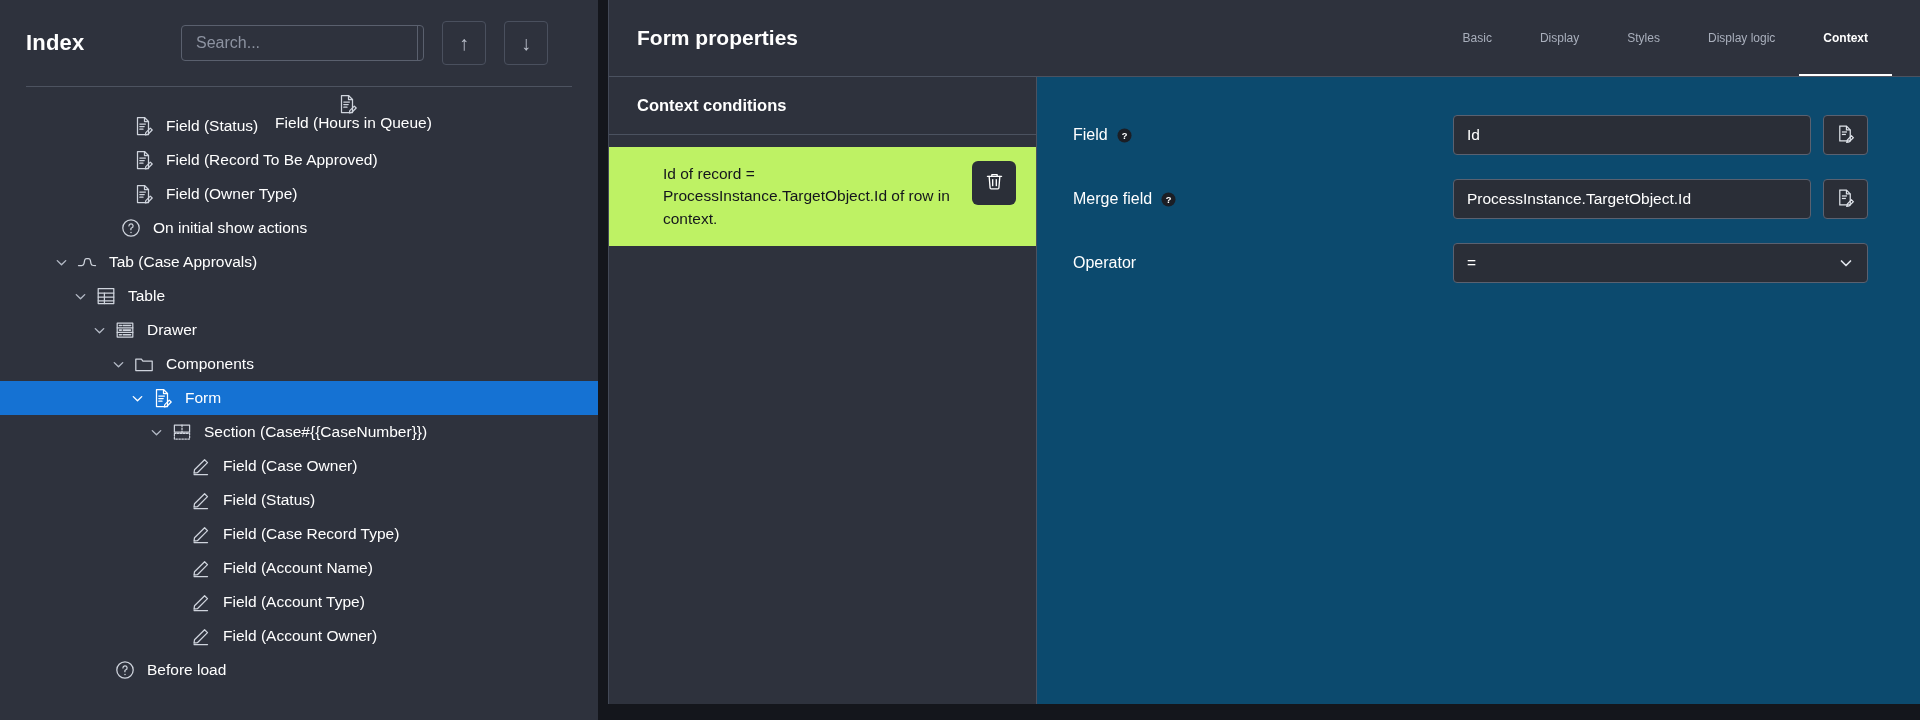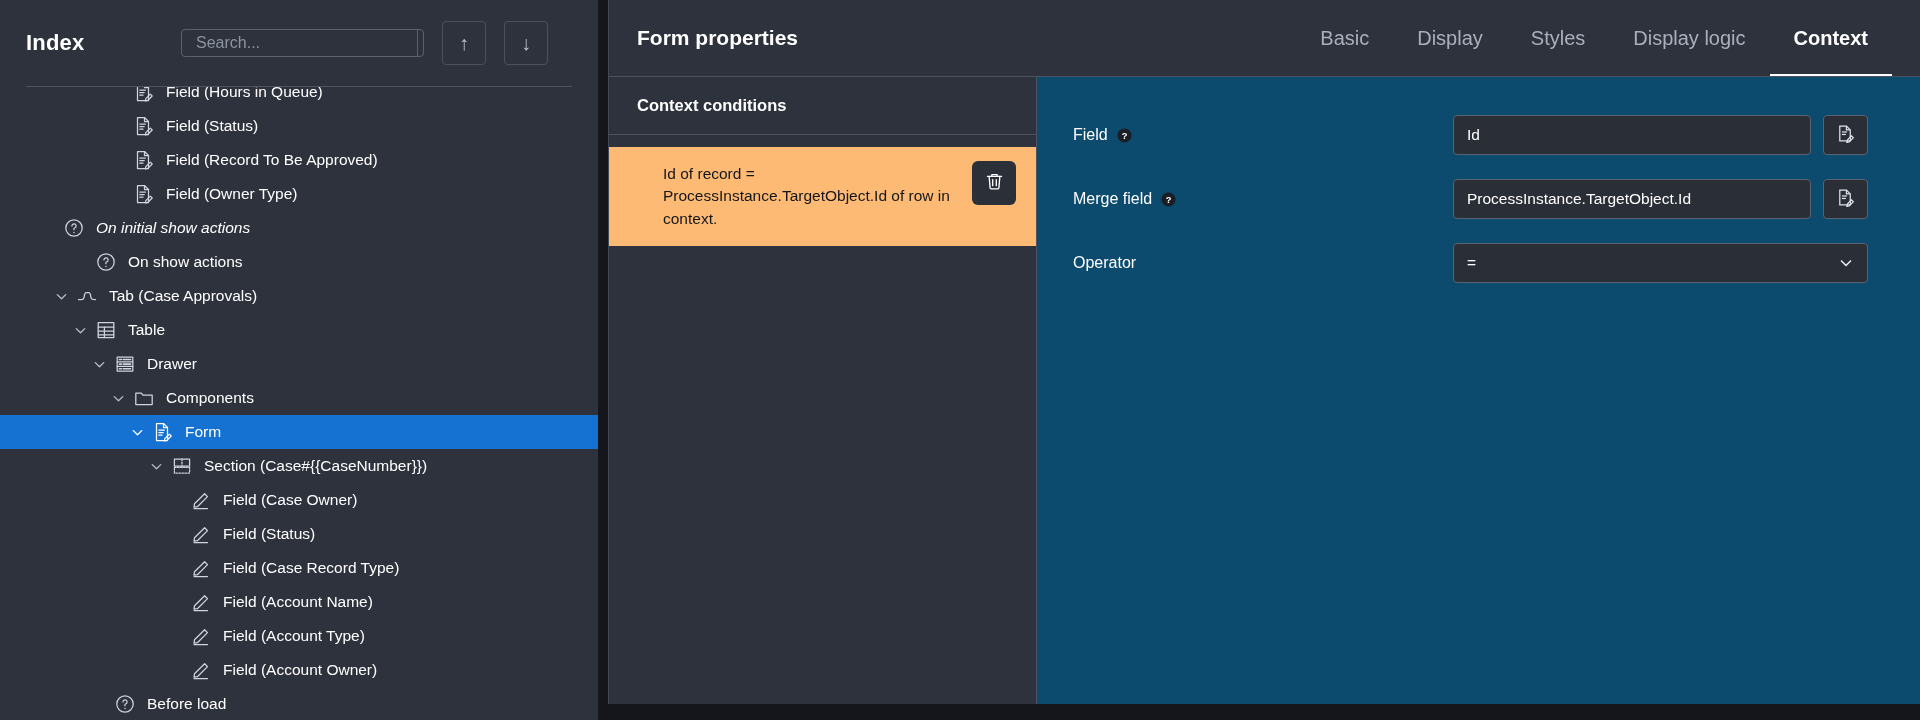--- a/index.html
+++ b/index.html
@@ -25,21 +25,21 @@
     padding: 0 26px;
     gap: 0;
   }
   .index-title {
     font-size: 22px; font-weight: bold; color: #ffffff;
     letter-spacing: 0.2px;
     width: 155px;
   }
   .search-wrap {
     display: flex; align-items: stretch;
-    height: 28px;
+    height: 36px;
     border: 1px solid #5a606e;
     border-radius: 4px;
     overflow: hidden;
     width: 243px;
   }
   .search-input {
     flex: 1 1 auto;
     background: transparent; border: none; outline: none;
     color: #cfd3db; font-size: 16px;
     font-family: "Liberation Sans", sans-serif;
@@ -111,21 +111,21 @@
   .props-title {
     font-size: 21px; font-weight: bold; color: #ffffff;
   }
   .tabs {
     margin-left: auto;
     display: flex; align-items: stretch; height: 76px;
   }
   .tab {
     display: flex; align-items: center;
     padding: 0 24px;
-    font-size: 20px; color: #a9afbc;
+    font-size: 12px; color: #a9afbc;
     cursor: pointer;
     position: relative;
   }
   .tab.active { color: #ffffff; font-weight: bold; }
   .tab.active::after {
     content: ""; position: absolute;
     left: 0; right: 0; bottom: 0; height: 2px;
     background: #ffffff;
   }
   .props-body { flex: 1 1 auto; display: flex; min-height: 0; }
@@ -140,21 +140,21 @@
   }
   .cond-head {
     height: 58px; flex: 0 0 58px;
     display: flex; align-items: center;
     padding: 0 28px;
     border-bottom: 1px solid #4b5260;
     font-size: 16.5px; font-weight: bold; color: #ffffff;
   }
   .cond-list { flex: 1 1 auto; position: relative; }
   .cond-item {
-    background: #fdba74;
+    background: #bef264;
     min-height: 72px;
     padding: 16px 70px 16px 54px;
     color: #14161c;
     font-size: 15.5px; line-height: 1.45;
     position: relative;
     cursor: pointer;
     overflow: hidden;
   }
   .trash-btn {
     position: absolute;
@@ -244,21 +244,21 @@
       </button>
       <button class="icon-btn-sq">
         <span class="arrow-glyph">↓</span>
       </button>
     </div>
 
     <div class="tree-divider"></div>
 
     <div class="tree">
       <div class="tree-inner" id="tree-inner">
-          <div class="tree-row" style="padding-left: 109px;">
+          <div class="tree-row" style="padding-left: 109px; flex-direction: column;">
             <span class="chev empty"></span>
             <span class="t-icon">
               <svg width="22" height="22" viewBox="0 0 22 22" fill="none" stroke="#cfd4dd" stroke-width="1.25" stroke-linecap="round" stroke-linejoin="round">
                 <path d="M4.5 2.5h7l4 4v13h-11z"></path>
                 <path d="M11.5 2.5v4h4"></path>
                 <line x1="6.8" y1="9" x2="12.4" y2="9"></line>
                 <line x1="6.8" y1="11.6" x2="11.2" y2="11.6"></line>
                 <line x1="6.8" y1="14.2" x2="10" y2="14.2"></line>
                 <path d="M17.3 13.1l1.9 1.9-4.5 4.5-2.3.4.4-2.3z"></path>
               </svg>
@@ -300,41 +300,30 @@
                 <path d="M4.5 2.5h7l4 4v13h-11z"></path>
                 <path d="M11.5 2.5v4h4"></path>
                 <line x1="6.8" y1="9" x2="12.4" y2="9"></line>
                 <line x1="6.8" y1="11.6" x2="11.2" y2="11.6"></line>
                 <line x1="6.8" y1="14.2" x2="10" y2="14.2"></line>
                 <path d="M17.3 13.1l1.9 1.9-4.5 4.5-2.3.4.4-2.3z"></path>
               </svg>
             </span>
             <span class="t-label">Field (Owner Type)</span>
           </div>
-          <div class="tree-row" style="padding-left: 39px; font-style: italic;">
+          <div class="tree-row" style="padding-left: 96px;">
             <span class="chev empty"></span>
             <span class="t-icon">
               <svg width="22" height="22" viewBox="0 0 22 22" fill="none" stroke="#cfd4dd" stroke-width="1.25" stroke-linecap="round" stroke-linejoin="round">
                 <circle cx="11" cy="11" r="8.2"></circle>
                 <path d="M8.9 8.9a2.1 2.1 0 1 1 2.6 2.1c-.5.2-.6.6-.6 1.1v.6"></path>
                 <circle cx="11" cy="15.4" r="0.75" fill="#cfd4dd" stroke="none"></circle>
               </svg>
             </span>
             <span class="t-label">On initial show actions</span>
-          </div>
-          <div class="tree-row" style="padding-left: 71px;">
-            <span class="chev empty"></span>
-            <span class="t-icon">
-              <svg width="22" height="22" viewBox="0 0 22 22" fill="none" stroke="#cfd4dd" stroke-width="1.25" stroke-linecap="round" stroke-linejoin="round">
-                <circle cx="11" cy="11" r="8.2"></circle>
-                <path d="M8.9 8.9a2.1 2.1 0 1 1 2.6 2.1c-.5.2-.6.6-.6 1.1v.6"></path>
-                <circle cx="11" cy="15.4" r="0.75" fill="#cfd4dd" stroke="none"></circle>
-              </svg>
-            </span>
-            <span class="t-label">On show actions</span>
           </div>
           <div class="tree-row" style="padding-left: 52px;">
             <span class="chev">
               <svg width="15" height="15" viewBox="0 0 16 16" fill="none" stroke="#b4bac6" stroke-width="1.5" stroke-linecap="round" stroke-linejoin="round">
                 <polyline points="3.5,6 8,10.5 12.5,6"></polyline>
               </svg>
             </span>
             <span class="t-icon">
               <svg width="22" height="22" viewBox="0 0 22 22" fill="none" stroke="#cfd4dd" stroke-width="1.25" stroke-linecap="round" stroke-linejoin="round">
                 <path d="M2.5 14.5h3.2a2.4 2.4 0 0 0 2.3-1.9l.7-3.4a2 2 0 0 1 2-1.6h1.6a2 2 0 0 1 2 1.6l.7 3.4a2.4 2.4 0 0 0 2.3 1.9h2.2"></path>

